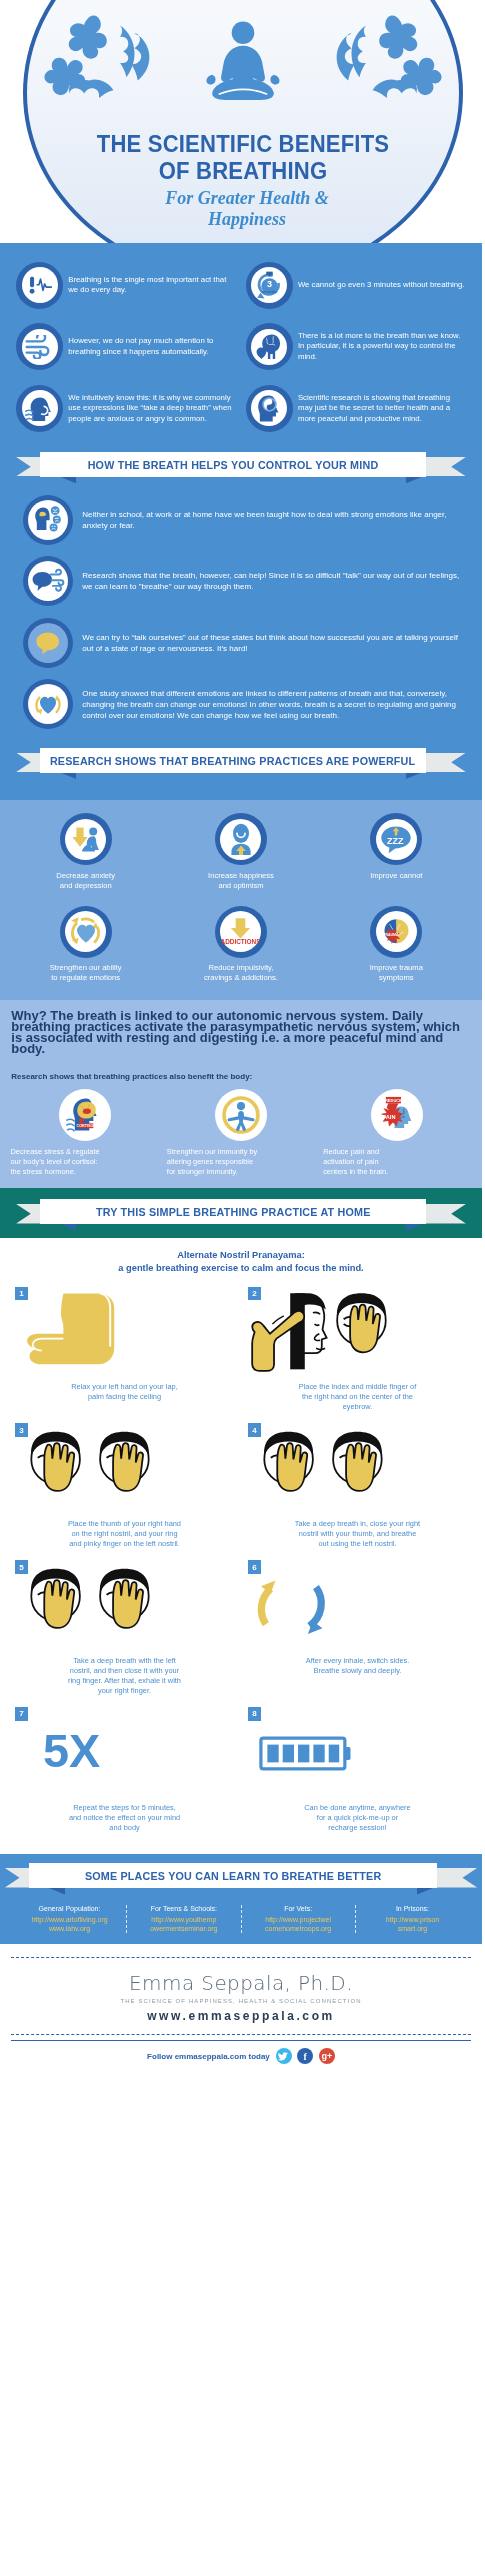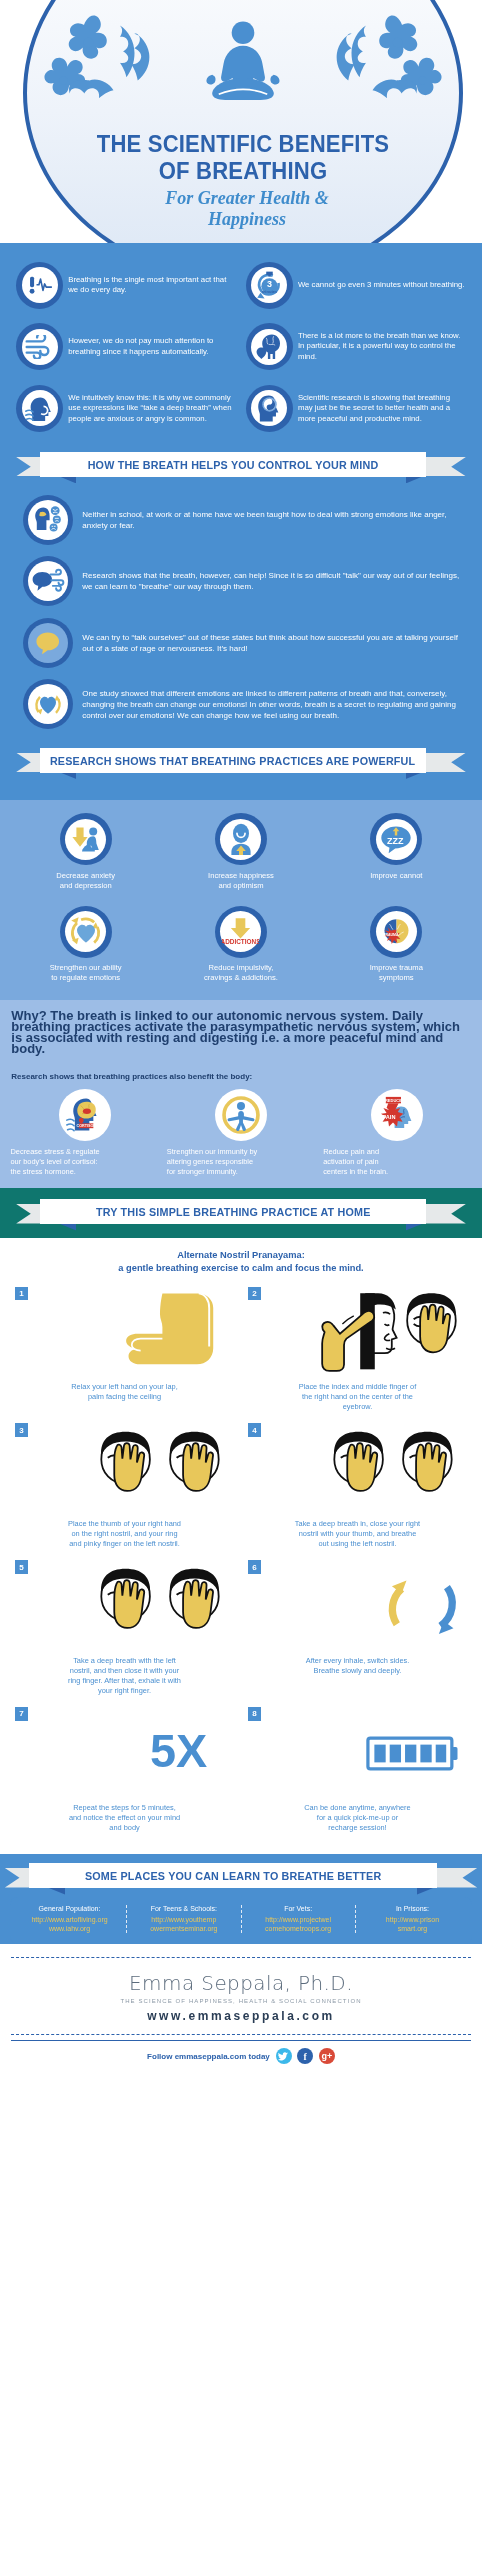--- a/index.html
+++ b/index.html
@@ -168,21 +168,21 @@
   .steps { display:flex; flex-wrap:wrap; padding:0 8px 13px 8px; }
   .step { width:50%; padding:4.9px 6.5px 8px 6.5px; position:relative; }
   .step-num {
     position:absolute; left:6.5px; top:3.2px;
     width:13.8px; height:13.8px;
     background:#4a8fd0; color:#ffffff;
     font-size:8px; font-weight:bold;
     display:flex; align-items:center; justify-content:center;
   }
   .step-art {
-    height:89px; display:flex; align-items:center; justify-content:flex-end;
+    height:89px; display:flex; align-items:center; justify-content:flex-start;
     margin-bottom:4.9px;
   }
   .step-cap {
     text-align:center; color:#4a8fd0; font-size:7.4px; line-height:10px;
   }
 
   
   .sources-band { background:#4a8fd0; padding:3.2px 0 0 0; }
   .sources-box {
     background:#4a8fd0;

